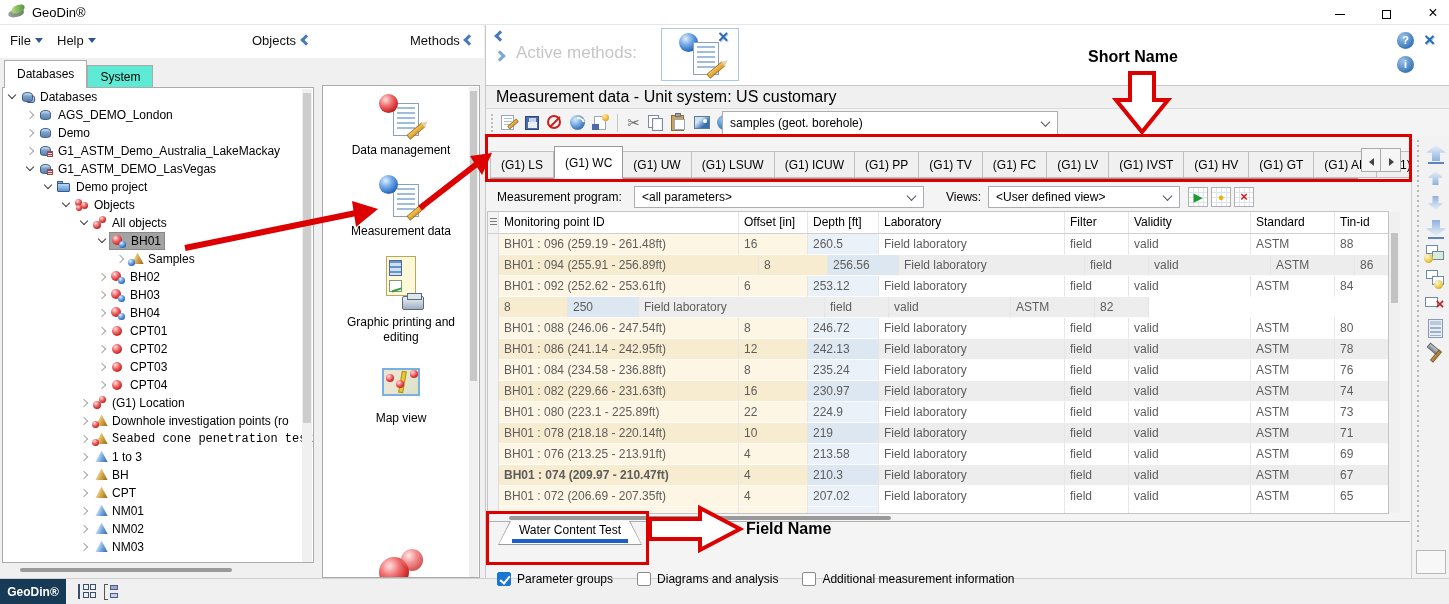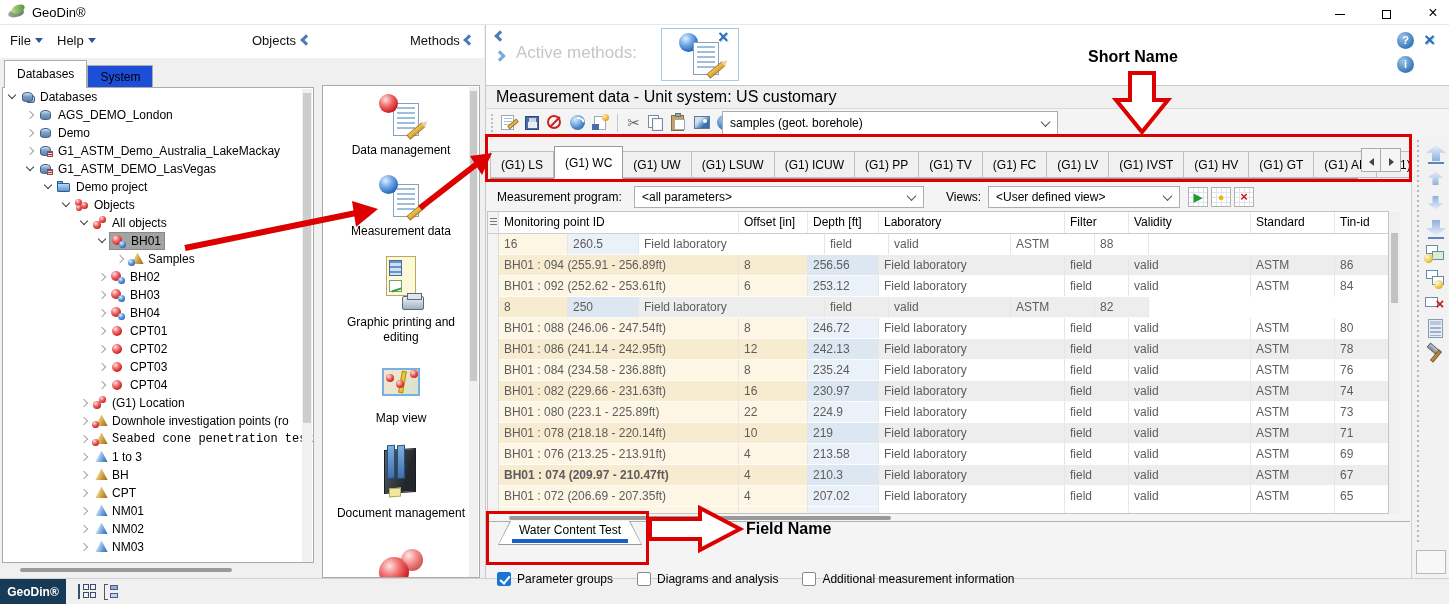--- a/index.html
+++ b/index.html
@@ -21,21 +21,21 @@
 
 #menubar { position:absolute; left:0; top:25px; width:484px; height:33px; background:#fff; }
 .menulbl { position:absolute; top:8px; font-size:13px; color:#111; }
 .dd-tri { display:inline-block; width:0; height:0; border-left:4px solid transparent; border-right:4px solid transparent; border-top:5px solid #2b5797; margin-left:4px; vertical-align:2px; }
 .chev { display:inline-block; width:8px; height:8px; }
 .chev.left  { border-left:3px solid #4a7ab5; border-bottom:3px solid #4a7ab5; transform:rotate(45deg); }
 .chev.right { border-right:3px solid #7aa8d8; border-top:3px solid #7aa8d8; transform:rotate(45deg); }
 
 
 #lefttabs { position:absolute; left:4px; top:59px; height:29px; display:flex; align-items:flex-end; }
-.ltab { border:1px solid #ababab; background:#1d4ed8; padding:0 12px; height:23px; line-height:22px; font-size:12px; }
+.ltab { border:1px solid #ababab; background:#5eead4; padding:0 12px; height:23px; line-height:22px; font-size:12px; }
 .ltab.active { background:#fff; height:28px; line-height:27px; border-bottom:none; z-index:3; }
 
 
 #treepanel { position:absolute; left:2px; top:87px; width:312px; height:476px; background:#fff; border:1px solid #ababab; overflow:hidden; }
 .trow { display:flex; align-items:center; height:18px; white-space:nowrap; }
 .tchev { width:12px; flex:0 0 12px; height:16px; position:relative; }
 .tchev.closed::after { content:''; position:absolute; left:2px; top:5px; width:5px; height:5px; border-right:1.4px solid #a6a6a6; border-bottom:1.4px solid #a6a6a6; transform:rotate(-45deg); }
 .tchev.open::after { content:''; position:absolute; left:2px; top:3px; width:5px; height:5px; border-right:1.6px solid #3c3c3c; border-bottom:1.6px solid #3c3c3c; transform:rotate(45deg); }
 .twrap { display:flex; align-items:center; padding:0 3px 0 1px; height:18px; }
 .twrap.sel { background:#a3a3a3; border:1px solid #8a8a8a; }
@@ -572,29 +572,20 @@
     <div class="mitem">
       <div class="mi mi-map-view">
         <span class="map"></span>
         <span class="road"></span>
         <span class="dot d1"></span>
         <span class="dot d2"></span>
         <span class="dot d3"></span>
       </div>
       <div class="mcap">Map view</div>
     </div>
-    <div class="mitem">
-      <div class="mi mi-document-management">
-        <span class="box"></span>
-        <span class="book b1"></span>
-        <span class="book b2"></span>
-        <span class="lbl"></span>
-      </div>
-      <div class="mcap">Document management</div>
-    </div>
     <div id="mpanel-spheres">
     <b class="sphr s1" style="position:absolute"></b>
     <b class="sphr s2" style="position:absolute"></b>
   </div>
   <div id="mpanel-sb">
       <i></i>
     </div>
 </div>
 
 <div id="statusbar">
@@ -712,31 +703,32 @@
       <span class="cell" style="width: 71px;">Depth [ft]</span>
       <span class="cell" style="width: 186px;">Laboratory</span>
       <span class="cell" style="width: 64px;">Filter</span>
       <span class="cell" style="width: 122px;">Validity</span>
       <span class="cell" style="width: 84px;">Standard</span>
       <span class="cell" style="width: 54px;">Tin-id</span>
     </div>
   <div id="tbody">
       <div class="trd even">
         <span class="strip"></span>
+        <span class="cell cream" style="width: 240px;">BH01 : 096 (259.19 - 261.48ft)</span>
         <span class="cell cream" style="width: 69px;">16</span>
         <span class="cell bluec" style="width: 71px;">260.5</span>
         <span class="cell plain" style="width: 186px;">Field laboratory</span>
         <span class="cell plain" style="width: 64px;">field</span>
         <span class="cell plain" style="width: 122px;">valid</span>
         <span class="cell plain" style="width: 84px;">ASTM</span>
         <span class="cell plain" style="width: 54px;">88</span>
       </div>
       <div class="trd odd">
         <span class="strip"></span>
-        <span class="cell cream" style="width: 240px;">BH01 : 094 (255.91 - 256.89ft)</span>
+        <span class="cell cream" style="width: 260px;">BH01 : 094 (255.91 - 256.89ft)</span>
         <span class="cell cream" style="width: 69px;">8</span>
         <span class="cell bluec" style="width: 71px;">256.56</span>
         <span class="cell plain" style="width: 186px;">Field laboratory</span>
         <span class="cell plain" style="width: 64px;">field</span>
         <span class="cell plain" style="width: 122px;">valid</span>
         <span class="cell plain" style="width: 84px;">ASTM</span>
         <span class="cell plain" style="width: 54px;">86</span>
       </div>
       <div class="trd even">
         <span class="strip"></span>

